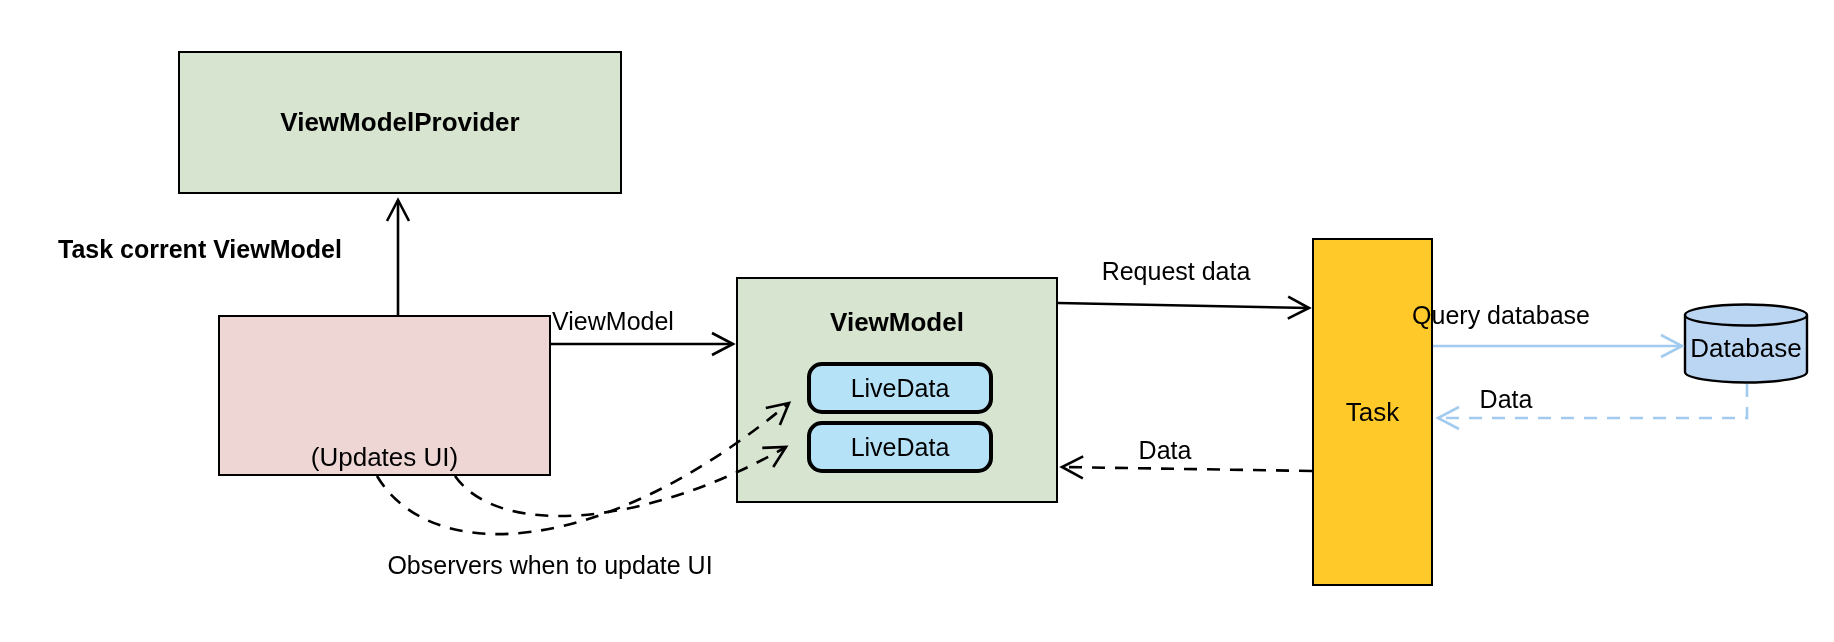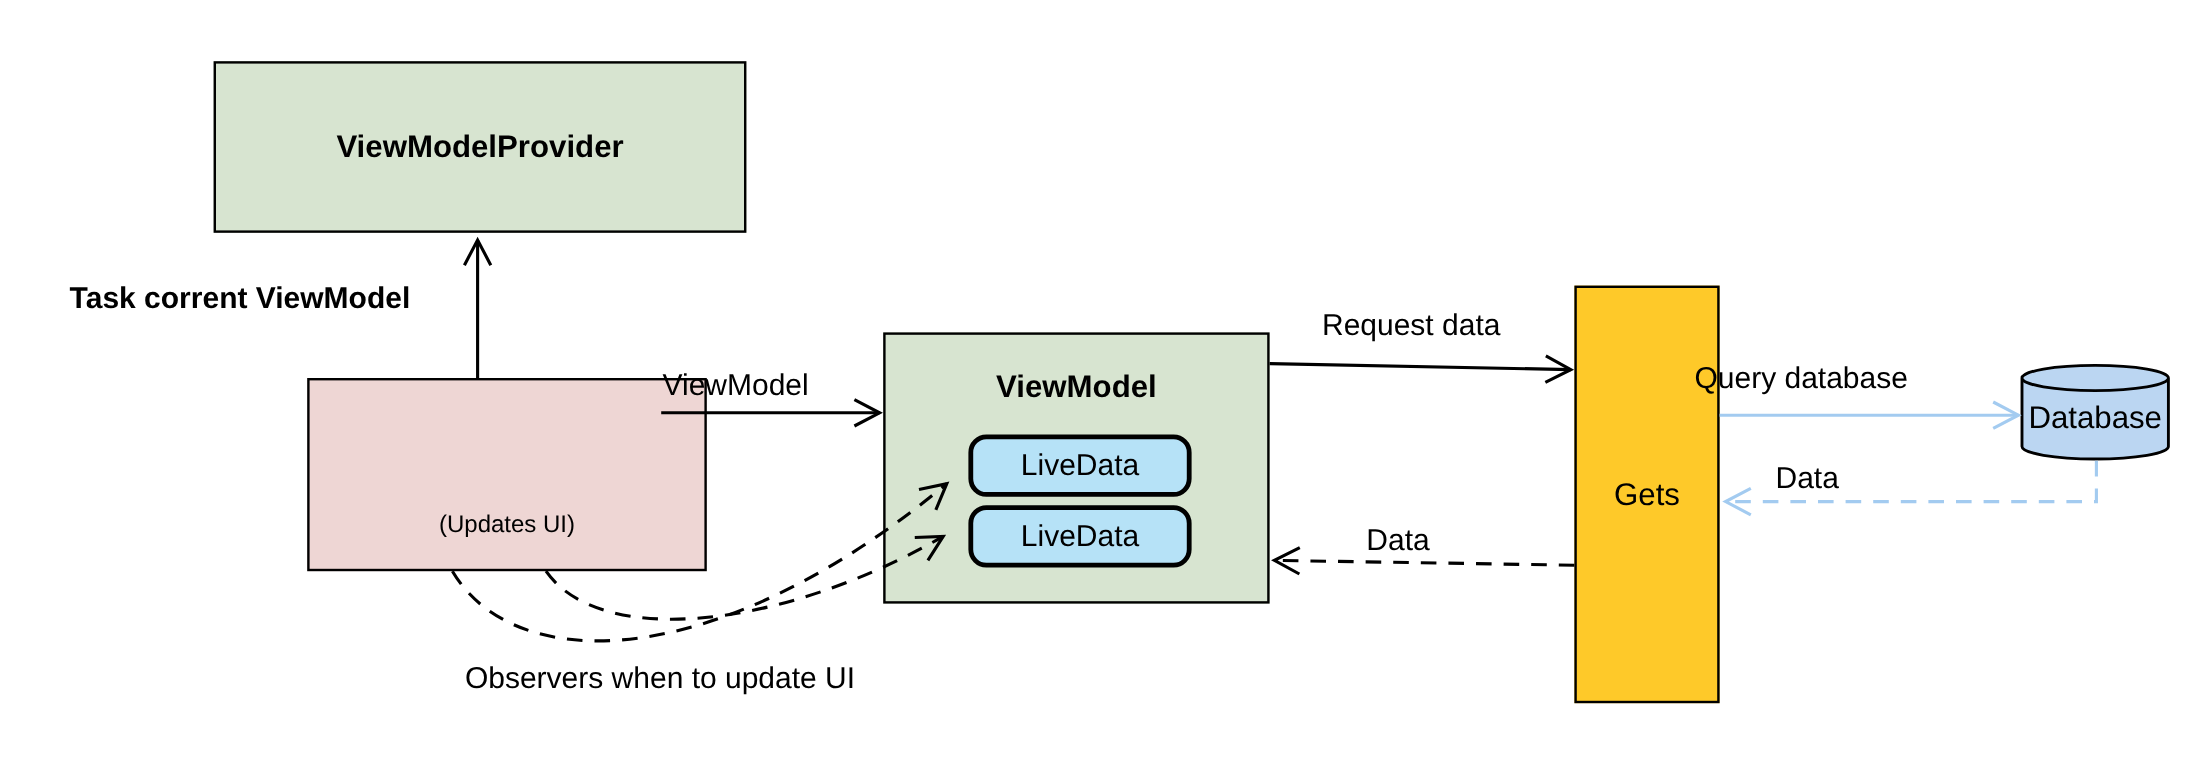--- a/index.html
+++ b/index.html
@@ -34,21 +34,21 @@
     text-align:center;
     line-height:1.32;
     font-size:25px;
   }
   .node.green{background:var(--green-fill);}
   .node.pink{background:var(--pink-fill);}
   .node.orange{background:var(--orange-fill);}
   .bold{font-weight:bold;}
 
   #provider{left:178px;top:51px;width:444px;height:143px;gap:4px;font-size:26px;}
-  #updates-ui{left:218px;top:315px;width:333px;height:161px;justify-content:center;padding-top:84px;font-size:20px;margin-left:38px;}
+  #updates-ui{left:218px;top:315px;width:333px;height:161px;justify-content:flex-end;padding-top:84px;font-size:26px;}
   #viewmodel{left:736px;top:277px;width:322px;height:226px;justify-content:flex-start;padding-top:26px;font-size:26px;}
   .livedata{
     position:absolute;
     left:807px;
     width:186px;
     height:52px;
     background:var(--livedata-fill);
     border:4px solid var(--ink);
     border-radius:15px;
     display:flex;
@@ -113,21 +113,21 @@
   </div>
 
   <div class="livedata" id="livedata-1">
     <div>LiveData</div>
   </div>
   <div class="livedata" id="livedata-2">
     <div>LiveData</div>
   </div>
 
   <div class="node orange" id="task">
-    <div>Gets</div>
+    <div>Task</div>
   </div>
 
   <svg class="layer" viewBox="0 0 1834 642" xmlns="http://www.w3.org/2000/svg">
     <defs>
       <marker id="head-black" markerUnits="userSpaceOnUse" markerWidth="30" markerHeight="30" viewBox="0 0 30 30" refX="25" refY="15" orient="auto">
         <path d="M 4,4 L 25,15 L 4,26" fill="none" class="stroke-black" stroke-width="2.6"></path>
       </marker>
       <marker id="head-blue" markerUnits="userSpaceOnUse" markerWidth="30" markerHeight="30" viewBox="0 0 30 30" refX="25" refY="15" orient="auto">
         <path d="M 4,4 L 25,15 L 4,26" fill="none" class="stroke-blue" stroke-width="2.6"></path>
       </marker>

